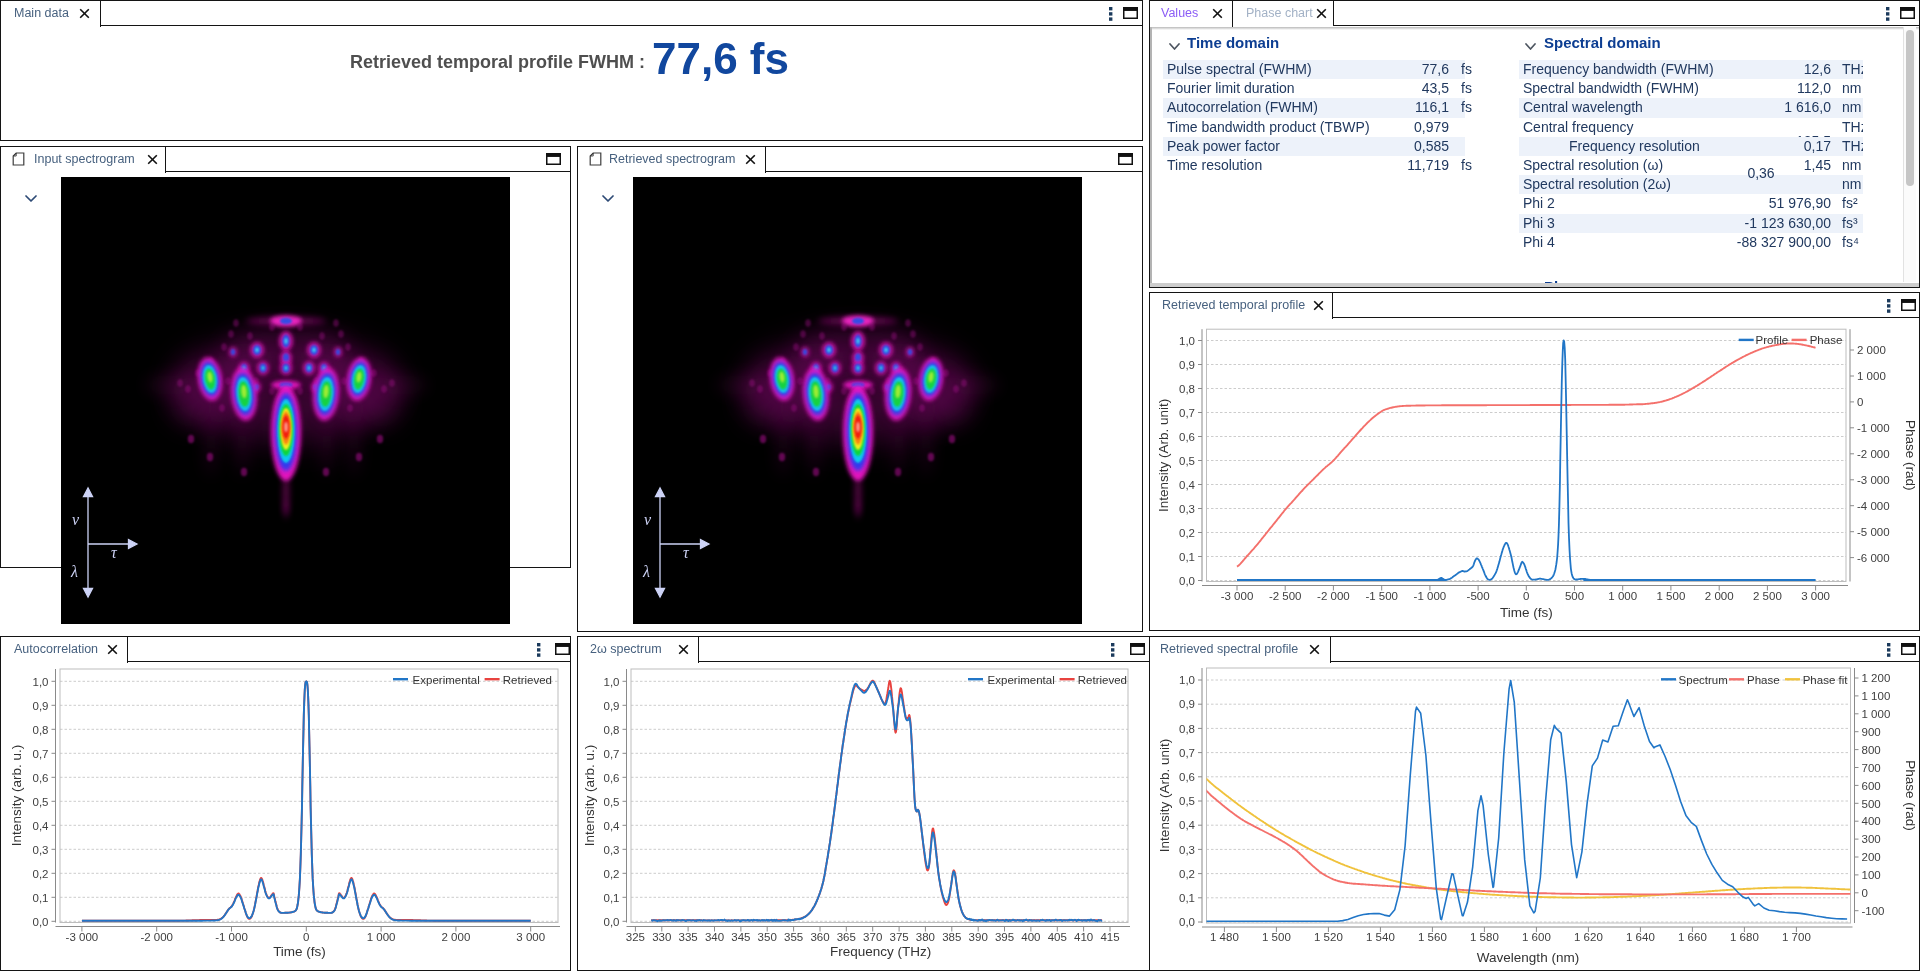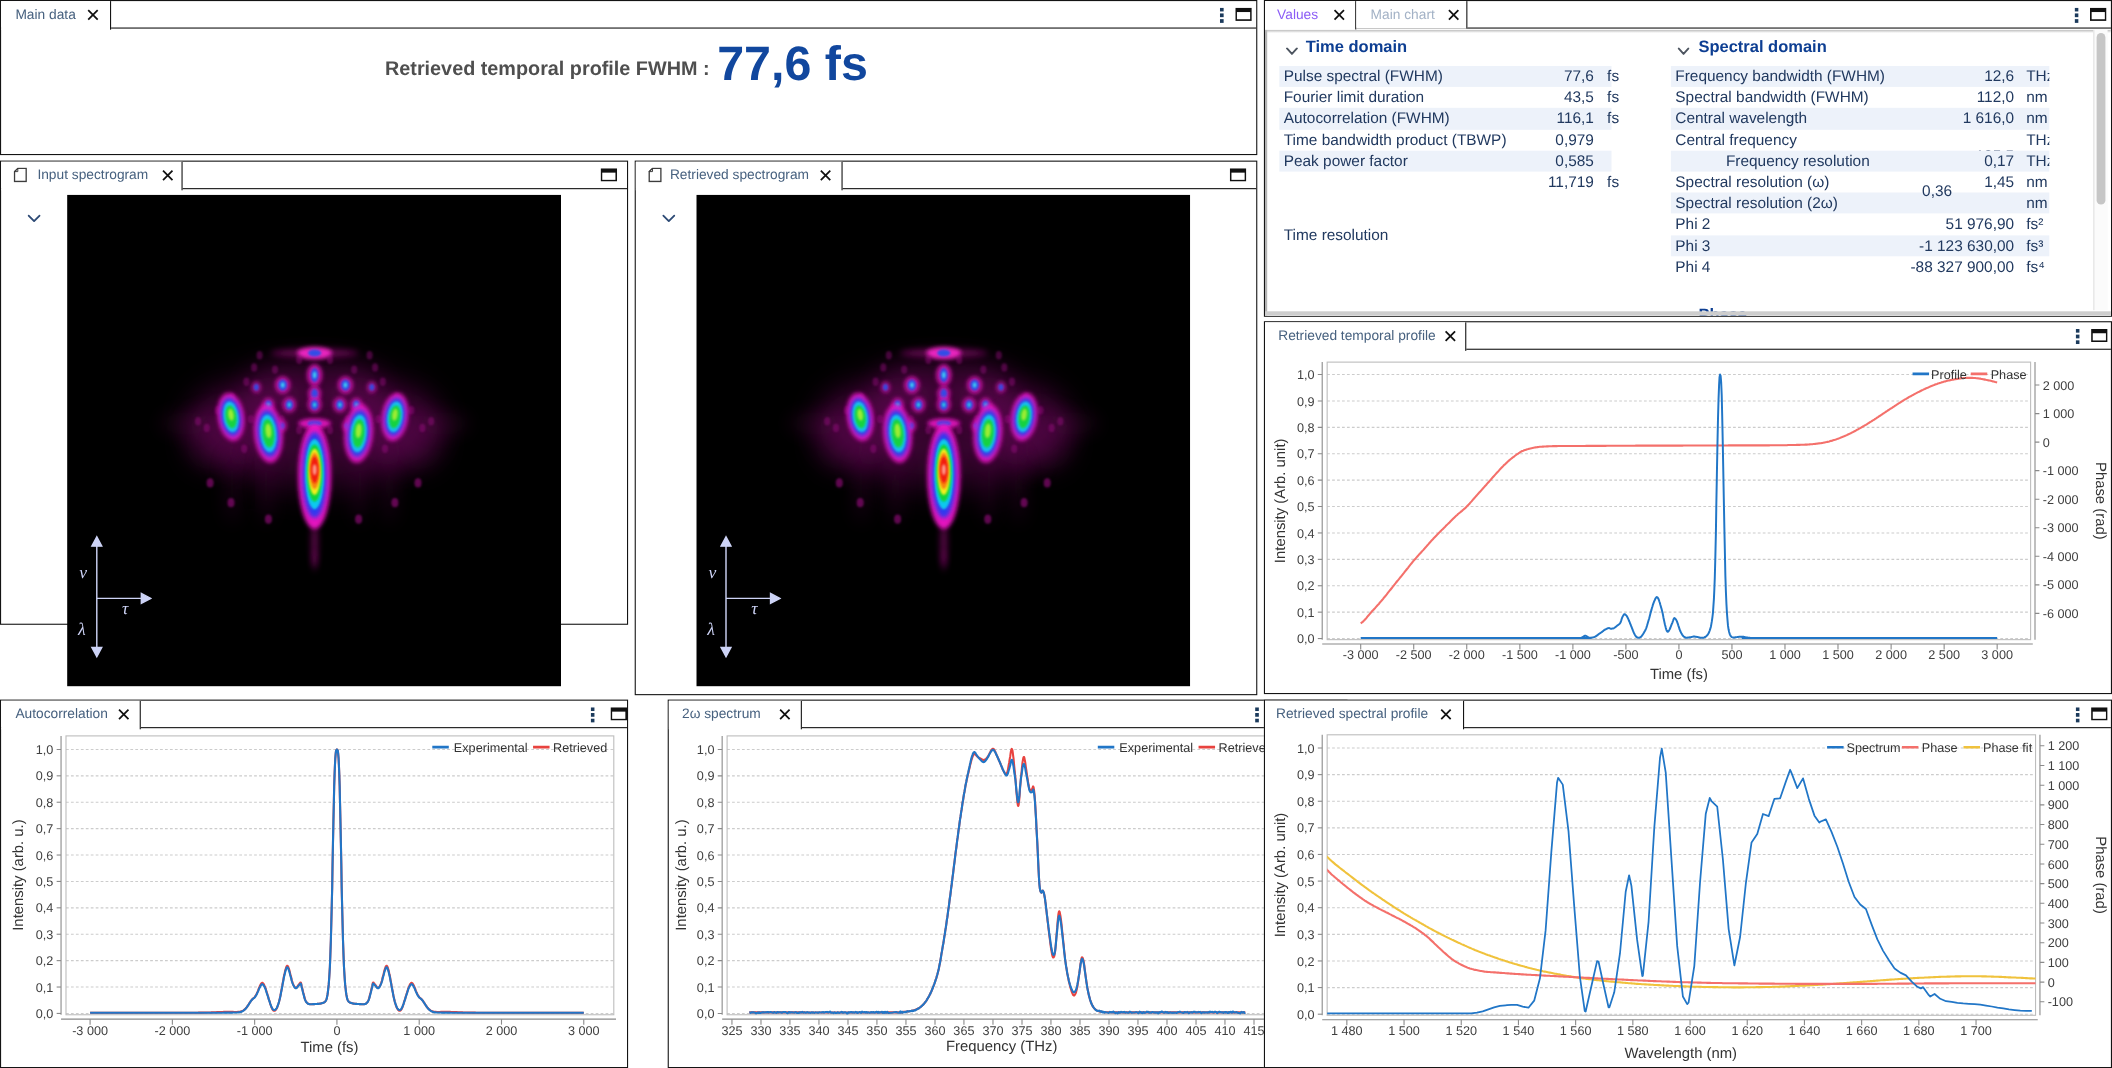--- a/index.html
+++ b/index.html
@@ -30,21 +30,21 @@
   </div>
 <div class="panel" style="left:1149px;top:0px;width:771px;height:288px">
     <div class="tabbar">
       <div class="tabact" style="width:83px"></div>
       <div class="tabinact" style="width:101px"></div>
     </div>
     <div style="position:absolute;left:11px;top:0;height:15px;line-height:25px;font-size:12.5px;color:#8b5cf6">Values</div>
     <svg width="11" height="11" style="position:absolute;left:62px;top:7px" viewBox="0 0 11 11">
       <path d="M1.2 1.2 L9.8 9.8 M9.8 1.2 L1.2 9.8" stroke="#111" stroke-width="1.6" fill="none"></path>
     </svg>
-    <div style="position:absolute;left:96px;top:0;height:25px;line-height:25px;font-size:12.5px;color:#a3b2c6">Main chart</div>
+    <div style="position:absolute;left:96px;top:0;height:25px;line-height:25px;font-size:12.5px;color:#a3b2c6">Phase chart</div>
     <svg width="11" height="11" style="position:absolute;left:166px;top:7px" viewBox="0 0 11 11">
       <path d="M1.2 1.2 L9.8 9.8 M9.8 1.2 L1.2 9.8" stroke="#111" stroke-width="1.6" fill="none"></path>
     </svg>
     <svg width="4" height="14" style="position:absolute;left:736px;top:6px" viewBox="0 0 4 14">
       <rect y="0" width="3.4" height="3.4" fill="#1b3a5c"></rect>
       <rect y="5.2" width="3.4" height="3.4" fill="#1b3a5c"></rect>
       <rect y="10.4" width="3.4" height="3.4" fill="#1b3a5c"></rect>
     </svg>
     <svg width="15" height="12" style="position:absolute;left:750px;top:6px" viewBox="0 0 15 12">
       <rect x="0.75" y="0.75" width="13.5" height="10.5" fill="none" stroke="#111" stroke-width="1.5"></rect>
@@ -77,21 +77,21 @@
       <div class="cell" style="left:311px;top:71.4px;">fs</div>
       <div style="position:absolute;left:13px;top:90.6px;width:302px;height:19.2px;"></div>
       <div class="cell" style="left:17px;top:90.6px;">Time bandwidth product (TBWP)</div>
       <div class="cell" style="left:199px;top:90.6px;width:100px;text-align:right">0,979</div>
       <div class="cell" style="left:311px;top:90.6px;"></div>
       <div style="position:absolute;left:13px;top:109.8px;width:302px;height:19.2px;background:#edf2fa;"></div>
       <div class="cell" style="left:17px;top:109.8px;">Peak power factor</div>
       <div class="cell" style="left:199px;top:109.8px;width:100px;text-align:right">0,585</div>
       <div class="cell" style="left:311px;top:109.8px;"></div>
       <div style="position:absolute;left:13px;top:129.0px;width:302px;height:19.2px;"></div>
-      <div class="cell" style="left:17px;top:129.0px;margin-top:48px;">Time resolution</div>
+      <div class="cell" style="left:17px;top:129.0px;">Time resolution</div>
       <div class="cell" style="left:199px;top:129.0px;width:100px;text-align:right">11,719</div>
       <div class="cell" style="left:311px;top:129.0px;">fs</div>
       <div style="position:absolute;left:369px;top:33.0px;width:344px;height:19.2px;background:#edf2fa;"></div>
       <div class="cell" style="left:373px;top:33.0px;">Frequency bandwidth (FWHM)</div>
       <div class="cell" style="left:541px;top:33.0px;width:140px;text-align:right">12,6</div>
       <div class="cell" style="left:692px;top:33.0px;width:21px;overflow:hidden">THz</div>
       <div style="position:absolute;left:369px;top:52.2px;width:344px;height:19.2px;"></div>
       <div class="cell" style="left:373px;top:52.2px;">Spectral bandwidth (FWHM)</div>
       <div class="cell" style="left:541px;top:52.2px;width:140px;text-align:right">112,0</div>
       <div class="cell" style="left:692px;top:52.2px;width:21px;overflow:hidden">nm</div>
@@ -670,21 +670,21 @@
       <g clip-path="url(#clip28358)">
         <path d="M81.9,284.7 L82.2,284.7 L82.5,284.7 L82.9,284.7 L83.2,284.7 L83.5,284.7 L83.8,284.7 L84.2,284.7 L84.5,284.7 L84.8,284.7 L85.1,284.7 L85.5,284.7 L85.8,284.7 L86.1,284.7 L86.5,284.7 L86.8,284.7 L87.1,284.7 L87.4,284.7 L87.8,284.7 L88.1,284.7 L88.4,284.7 L88.8,284.7 L89.1,284.7 L89.4,284.7 L89.8,284.7 L90.1,284.7 L90.5,284.7 L90.8,284.7 L91.1,284.7 L91.5,284.7 L91.8,284.7 L92.1,284.7 L92.5,284.7 L92.8,284.7 L93.2,284.7 L93.5,284.7 L93.8,284.7 L94.2,284.7 L94.5,284.7 L94.9,284.7 L95.2,284.7 L95.5,284.7 L95.9,284.7 L96.2,284.7 L96.6,284.7 L96.9,284.7 L97.3,284.7 L97.6,284.7 L97.9,284.7 L98.3,284.7 L98.6,284.7 L99.0,284.7 L99.3,284.7 L99.7,284.7 L100.0,284.7 L100.4,284.7 L100.7,284.7 L101.0,284.7 L101.4,284.7 L101.7,284.7 L102.1,284.7 L102.4,284.7 L102.8,284.7 L103.1,284.7 L103.5,284.7 L103.8,284.7 L104.2,284.7 L104.5,284.7 L104.9,284.7 L105.2,284.7 L105.6,284.7 L105.9,284.7 L106.2,284.7 L106.6,284.7 L106.9,284.7 L107.3,284.7 L107.6,284.7 L108.0,284.7 L108.3,284.7 L108.7,284.7 L109.0,284.7 L109.4,284.7 L109.7,284.7 L110.1,284.7 L110.4,284.7 L110.8,284.7 L111.1,284.7 L111.5,284.7 L111.8,284.7 L112.2,284.7 L112.5,284.7 L112.9,284.7 L113.2,284.7 L113.5,284.7 L113.9,284.7 L114.2,284.7 L114.6,284.7 L114.9,284.7 L115.3,284.7 L115.6,284.7 L116.0,284.7 L116.3,284.7 L116.7,284.7 L117.0,284.7 L117.3,284.7 L117.7,284.7 L118.0,284.7 L118.4,284.7 L118.7,284.7 L119.1,284.7 L119.4,284.7 L119.8,284.7 L120.1,284.7 L120.4,284.7 L120.8,284.7 L121.1,284.7 L121.5,284.7 L121.8,284.7 L122.1,284.7 L122.5,284.7 L122.8,284.7 L123.2,284.7 L123.5,284.7 L123.8,284.7 L124.2,284.7 L124.5,284.7 L124.9,284.7 L125.2,284.7 L125.5,284.7 L125.9,284.7 L126.2,284.7 L126.5,284.7 L126.9,284.7 L127.2,284.7 L127.5,284.7 L127.9,284.7 L128.2,284.7 L128.5,284.7 L128.9,284.7 L129.2,284.7 L129.5,284.7 L129.9,284.7 L130.2,284.7 L130.5,284.7 L130.9,284.7 L131.2,284.7 L131.5,284.7 L131.8,284.7 L132.2,284.7 L132.5,284.7 L132.8,284.7 L133.1,284.7 L133.5,284.7 L133.8,284.7 L134.1,284.7 L134.4,284.7 L134.8,284.7 L135.1,284.7 L135.4,284.7 L135.7,284.7 L136.0,284.7 L136.3,284.7 L136.7,284.7 L137.0,284.7 L137.3,284.7 L137.6,284.7 L137.9,284.7 L138.2,284.7 L138.5,284.7 L138.9,284.7 L139.2,284.7 L139.5,284.7 L139.8,284.7 L140.1,284.7 L140.4,284.7 L140.7,284.7 L141.0,284.7 L141.3,284.7 L141.6,284.7 L141.9,284.7 L142.2,284.7 L142.5,284.7 L142.8,284.7 L143.1,284.7 L143.4,284.7 L143.7,284.7 L144.0,284.7 L144.3,284.7 L144.6,284.7 L144.9,284.7 L145.2,284.7 L145.5,284.7 L145.8,284.7 L146.1,284.7 L146.3,284.7 L146.6,284.7 L146.9,284.7 L147.2,284.7 L147.5,284.7 L147.8,284.7 L148.1,284.7 L148.3,284.7 L148.6,284.7 L148.9,284.7 L149.2,284.7 L149.5,284.7 L149.7,284.7 L150.0,284.7 L150.3,284.7 L150.5,284.7 L150.8,284.7 L151.1,284.7 L151.4,284.7 L151.6,284.7 L151.9,284.7 L152.2,284.7 L152.4,284.7 L152.7,284.7 L152.9,284.7 L153.2,284.7 L153.5,284.7 L153.7,284.7 L154.0,284.7 L154.2,284.7 L154.5,284.7 L154.7,284.7 L155.0,284.7 L155.2,284.7 L155.5,284.7 L155.7,284.7 L156.0,284.7 L156.2,284.7 L156.5,284.7 L156.7,284.7 L157.2,284.7 L157.7,284.7 L158.1,284.7 L158.6,284.7 L159.1,284.7 L159.5,284.7 L160.0,284.7 L160.4,284.7 L160.9,284.7 L161.3,284.7 L161.8,284.7 L162.2,284.7 L162.7,284.7 L163.1,284.7 L163.5,284.7 L164.0,284.7 L164.4,284.7 L164.8,284.7 L165.2,284.7 L165.6,284.7 L166.0,284.7 L166.4,284.7 L166.9,284.7 L167.3,284.7 L167.6,284.7 L168.0,284.7 L168.4,284.7 L168.8,284.7 L169.2,284.7 L169.6,284.7 L170.0,284.7 L170.3,284.7 L170.7,284.7 L171.1,284.7 L171.4,284.7 L171.8,284.7 L172.2,284.7 L172.5,284.7 L172.9,284.7 L173.2,284.7 L173.6,284.7 L173.9,284.7 L174.3,284.7 L174.6,284.7 L175.0,284.7 L175.3,284.7 L175.6,284.7 L176.0,284.7 L176.3,284.7 L176.6,284.7 L176.9,284.7 L177.3,284.7 L177.6,284.7 L177.9,284.7 L178.2,284.7 L178.5,284.7 L178.8,284.7 L179.1,284.7 L179.4,284.7 L179.7,284.7 L180.0,284.7 L180.3,284.6 L180.6,284.6 L180.9,284.6 L181.2,284.6 L181.5,284.6 L181.8,284.6 L182.1,284.6 L182.4,284.6 L182.7,284.6 L182.9,284.6 L183.2,284.6 L183.5,284.6 L183.8,284.6 L184.0,284.6 L184.3,284.6 L184.6,284.6 L184.9,284.6 L185.1,284.6 L185.4,284.6 L185.7,284.6 L185.9,284.5 L186.2,284.5 L186.4,284.5 L186.7,284.5 L186.9,284.5 L187.2,284.5 L187.5,284.5 L187.7,284.5 L188.0,284.5 L188.2,284.5 L188.5,284.5 L188.7,284.5 L188.9,284.5 L189.2,284.5 L189.4,284.4 L189.7,284.4 L189.9,284.4 L190.2,284.4 L190.4,284.4 L190.6,284.4 L190.9,284.4 L191.1,284.4 L191.3,284.4 L191.6,284.4 L191.8,284.4 L192.0,284.3 L192.3,284.3 L192.5,284.3 L192.7,284.3 L193.0,284.3 L193.2,284.3 L193.4,284.3 L193.6,284.3 L193.9,284.3 L194.1,284.3 L194.7,284.2 L195.2,284.2 L195.7,284.2 L196.2,284.2 L196.7,284.2 L197.2,284.1 L197.7,284.1 L198.1,284.1 L198.6,284.1 L199.0,284.1 L199.4,284.1 L199.8,284.0 L200.2,284.0 L200.6,284.0 L201.0,284.0 L201.3,284.0 L201.7,284.0 L202.0,284.0 L202.3,284.0 L202.6,284.0 L203.0,283.9 L203.3,283.9 L203.5,283.9 L203.8,283.9 L204.1,283.9 L204.4,283.9 L204.6,283.9 L204.9,283.9 L205.2,283.9 L205.4,283.9 L205.7,283.9 L205.9,283.9 L206.1,283.9 L206.4,283.9 L206.6,283.9 L206.8,283.9 L207.0,283.9 L207.3,283.9 L207.5,283.9 L207.7,283.9 L207.9,283.9 L208.2,283.9 L208.4,283.9 L208.6,283.9 L208.8,283.9 L209.1,283.9 L209.6,283.9 L210.1,283.9 L210.6,283.9 L211.1,283.9 L211.5,283.9 L211.8,283.9 L212.2,283.9 L212.5,284.0 L212.8,284.0 L213.1,284.0 L213.3,284.0 L213.6,284.0 L213.8,284.0 L214.1,284.0 L214.3,284.0 L214.6,284.0 L214.8,284.0 L215.0,284.0 L215.5,284.0 L215.9,283.9 L216.3,283.9 L216.6,283.9 L216.9,283.9 L217.2,283.8 L217.5,283.8 L217.8,283.8 L218.0,283.7 L218.4,283.7 L218.7,283.6 L219.1,283.5 L219.4,283.4 L219.7,283.3 L220.0,283.2 L220.3,283.1 L220.6,282.9 L220.9,282.7 L221.3,282.5 L221.6,282.3 L221.9,282.1 L222.2,281.9 L222.5,281.6 L222.9,281.2 L223.3,280.8 L223.7,280.4 L224.0,280.0 L224.4,279.5 L224.8,279.0 L225.1,278.5 L225.5,277.9 L225.9,277.3 L226.3,276.8 L226.6,276.2 L227.0,275.6 L227.4,275.0 L227.8,274.4 L228.1,273.9 L228.5,273.4 L228.9,273.0 L229.3,272.5 L229.6,272.2 L229.9,271.8 L230.4,271.5 L230.7,271.3 L231.1,270.9 L231.5,270.5 L231.9,270.0 L232.2,269.4 L232.6,268.8 L233.0,268.1 L233.4,267.4 L233.7,266.5 L234.1,265.7 L234.5,264.8 L234.9,263.7 L235.2,262.7 L235.6,261.8 L236.0,260.9 L236.4,260.1 L236.8,259.3 L237.1,258.7 L237.5,258.1 L238.0,257.6 L238.4,257.5 L238.7,257.5 L239.0,257.8 L239.4,258.2 L239.7,258.7 L240.1,259.3 L240.4,260.0 L240.8,260.8 L241.2,261.8 L241.6,262.9 L241.9,264.1 L242.3,265.4 L242.7,266.7 L243.1,268.0 L243.5,269.2 L243.9,270.5 L244.2,271.8 L244.6,273.0 L245.0,274.1 L245.4,275.4 L245.7,276.6 L246.1,277.8 L246.5,278.8 L246.8,279.8 L247.2,280.7 L247.6,281.4 L248.0,282.0 L248.4,282.5 L248.8,282.8 L249.2,282.9 L249.6,282.9 L249.9,282.7 L250.2,282.5 L250.6,282.2 L250.9,281.7 L251.3,281.2 L251.7,280.5 L252.1,279.6 L252.4,278.6 L252.8,277.5 L253.2,276.3 L253.6,275.0 L253.9,273.7 L254.3,272.0 L254.7,270.3 L255.1,268.4 L255.4,266.5 L255.8,264.5 L256.2,262.5 L256.6,260.3 L256.9,258.3 L257.3,256.2 L257.7,254.1 L258.0,252.1 L258.4,250.2 L258.8,248.7 L259.1,247.2 L259.4,245.8 L259.8,244.6 L260.1,243.6 L260.5,242.5 L260.9,242.0 L261.3,241.9 L261.7,242.3 L262.1,243.1 L262.5,244.4 L262.9,245.5 L263.3,246.9 L263.6,248.4 L264.0,250.0 L264.4,251.3 L264.8,252.9 L265.1,254.4 L265.5,255.9 L265.9,257.1 L266.3,258.2 L266.7,259.2 L267.1,260.0 L267.4,260.7 L267.8,261.2 L268.2,261.7 L268.5,262.0 L268.9,262.1 L269.3,262.0 L269.6,261.8 L270.0,261.3 L270.4,260.8 L270.8,260.2 L271.1,259.7 L271.6,259.1 L272.0,258.6 L272.3,258.1 L272.6,257.8 L273.1,257.2 L273.5,257.2 L273.8,258.0 L274.1,259.6 L274.4,261.0 L274.8,262.6 L275.2,264.4 L275.6,266.1 L276.0,267.5 L276.4,269.0 L276.7,270.5 L277.1,271.9 L277.5,273.0 L277.9,273.9 L278.2,274.5 L278.6,275.0 L279.0,275.5 L279.4,275.9 L279.7,276.1 L279.9,276.3 L280.2,276.5 L280.5,276.6 L280.9,276.7 L281.2,276.8 L281.6,276.9 L281.9,276.9 L282.2,276.9 L282.5,276.9 L282.8,276.9 L283.2,276.9 L283.5,276.9 L283.9,276.9 L284.2,276.9 L284.6,276.8 L285.0,276.8 L285.4,276.8 L285.7,276.8 L286.0,276.8 L286.3,276.7 L286.6,276.7 L287.0,276.7 L287.3,276.7 L287.6,276.7 L288.0,276.7 L288.3,276.7 L288.6,276.6 L289.0,276.6 L289.3,276.6 L289.6,276.6 L289.8,276.5 L290.2,276.5 L290.6,276.4 L291.0,276.4 L291.3,276.3 L291.7,276.2 L292.0,276.2 L292.3,276.1 L292.6,276.0 L292.8,275.9 L293.3,275.8 L293.7,275.7 L294.0,275.6 L294.4,275.4 L294.7,275.2 L295.1,275.0 L295.5,274.7 L295.9,274.3 L296.2,273.8 L296.6,273.0 L297.0,271.9 L297.3,270.4 L297.7,268.3 L298.1,265.8 L298.4,262.7 L298.8,259.4 L299.1,255.5 L299.4,251.0 L299.9,242.9 L300.3,232.5 L300.8,218.4 L301.2,202.5 L301.6,186.9 L302.0,170.1 L302.3,150.6 L302.7,130.5 L303.1,111.1 L303.5,93.3 L303.8,78.9 L304.2,66.9 L304.5,59.7 L304.8,53.5 L305.2,48.9 L305.5,46.5 L305.9,45.7 L306.3,45.3 L306.7,45.7 L307.1,46.5 L307.4,48.9 L307.8,53.5 L308.1,59.7 L308.4,66.9 L308.8,78.9 L309.1,93.3 L309.5,111.1 L309.9,130.5 L310.3,150.6 L310.6,170.1 L311.0,186.9 L311.4,202.5 L311.8,218.4 L312.3,232.5 L312.7,242.9 L313.2,251.0 L313.5,255.5 L313.8,259.4 L314.2,262.7 L314.5,265.8 L314.9,268.3 L315.3,270.4 L315.6,271.9 L316.0,273.0 L316.4,273.8 L316.7,274.3 L317.1,274.7 L317.5,275.0 L317.9,275.2 L318.2,275.4 L318.6,275.6 L318.9,275.7 L319.3,275.8 L319.8,275.9 L320.0,276.0 L320.3,276.1 L320.6,276.2 L320.9,276.2 L321.3,276.3 L321.6,276.4 L322.0,276.4 L322.4,276.5 L322.8,276.5 L323.0,276.6 L323.3,276.6 L323.6,276.6 L324.0,276.6 L324.3,276.7 L324.6,276.7 L325.0,276.7 L325.3,276.7 L325.6,276.7 L326.0,276.7 L326.3,276.7 L326.6,276.8 L326.9,276.8 L327.2,276.8 L327.6,276.8 L328.0,276.8 L328.4,276.9 L328.7,276.9 L329.1,276.9 L329.4,276.9 L329.8,276.9 L330.1,276.9 L330.4,276.9 L330.7,276.9 L331.0,276.9 L331.4,276.8 L331.7,276.7 L332.1,276.6 L332.4,276.5 L332.7,276.3 L332.9,276.1 L333.2,275.9 L333.6,275.5 L334.0,275.0 L334.4,274.5 L334.7,273.9 L335.1,273.0 L335.5,271.9 L335.9,270.5 L336.2,269.0 L336.6,267.5 L337.0,266.1 L337.4,264.4 L337.8,262.6 L338.2,261.0 L338.5,259.6 L338.8,258.0 L339.1,257.2 L339.5,257.2 L340.0,257.8 L340.3,258.1 L340.6,258.6 L341.0,259.1 L341.5,259.7 L341.8,260.2 L342.2,260.8 L342.6,261.3 L343.0,261.8 L343.3,262.0 L343.7,262.1 L344.1,262.0 L344.4,261.7 L344.8,261.2 L345.2,260.7 L345.5,260.0 L345.9,259.2 L346.3,258.2 L346.7,257.1 L347.1,255.9 L347.5,254.4 L347.8,252.9 L348.2,251.3 L348.6,250.0 L349.0,248.4 L349.3,246.9 L349.7,245.5 L350.1,244.4 L350.5,243.1 L350.9,242.3 L351.3,241.9 L351.7,242.0 L352.1,242.5 L352.5,243.6 L352.8,244.6 L353.2,245.8 L353.5,247.2 L353.8,248.7 L354.2,250.2 L354.6,252.1 L354.9,254.1 L355.3,256.2 L355.7,258.3 L356.0,260.3 L356.4,262.5 L356.8,264.5 L357.2,266.5 L357.5,268.4 L357.9,270.3 L358.3,272.0 L358.7,273.7 L359.0,275.0 L359.4,276.3 L359.8,277.5 L360.2,278.6 L360.5,279.6 L360.9,280.5 L361.3,281.2 L361.7,281.7 L362.0,282.2 L362.4,282.5 L362.7,282.7 L363.0,282.9 L363.4,282.9 L363.8,282.8 L364.2,282.5 L364.6,282.0 L365.0,281.4 L365.4,280.7 L365.8,279.8 L366.1,278.8 L366.5,277.8 L366.9,276.6 L367.2,275.4 L367.6,274.1 L368.0,273.0 L368.4,271.8 L368.7,270.5 L369.1,269.2 L369.5,268.0 L369.9,266.7 L370.3,265.4 L370.7,264.1 L371.0,262.9 L371.4,261.8 L371.8,260.8 L372.2,260.0 L372.5,259.3 L372.9,258.7 L373.2,258.2 L373.6,257.8 L373.9,257.5 L374.2,257.5 L374.6,257.6 L375.1,258.1 L375.5,258.7 L375.8,259.3 L376.2,260.1 L376.6,260.9 L377.0,261.8 L377.4,262.7 L377.7,263.7 L378.1,264.8 L378.5,265.7 L378.9,266.5 L379.2,267.4 L379.6,268.1 L380.0,268.8 L380.4,269.4 L380.7,270.0 L381.1,270.5 L381.5,270.9 L381.9,271.3 L382.2,271.5 L382.7,271.8 L383.0,272.2 L383.3,272.5 L383.7,273.0 L384.1,273.4 L384.5,273.9 L384.8,274.4 L385.2,275.0 L385.6,275.6 L386.0,276.2 L386.3,276.8 L386.7,277.3 L387.1,277.9 L387.5,278.5 L387.8,279.0 L388.2,279.5 L388.6,280.0 L388.9,280.4 L389.3,280.8 L389.7,281.2 L390.1,281.6 L390.4,281.9 L390.7,282.1 L391.0,282.3 L391.3,282.5 L391.7,282.7 L392.0,282.9 L392.3,283.1 L392.6,283.2 L392.9,283.3 L393.2,283.4 L393.5,283.5 L393.9,283.6 L394.2,283.7 L394.6,283.7 L394.8,283.8 L395.1,283.8 L395.4,283.8 L395.7,283.9 L396.0,283.9 L396.3,283.9 L396.7,283.9 L397.1,284.0 L397.6,284.0 L397.8,284.0 L398.0,284.0 L398.3,284.0 L398.5,284.0 L398.8,284.0 L399.0,284.0 L399.3,284.0 L399.5,284.0 L399.8,284.0 L400.1,284.0 L400.4,283.9 L400.8,283.9 L401.1,283.9 L401.5,283.9 L402.0,283.9 L402.5,283.9 L403.0,283.9 L403.5,283.9 L403.8,283.9 L404.0,283.9 L404.2,283.9 L404.4,283.9 L404.7,283.9 L404.9,283.9 L405.1,283.9 L405.3,283.9 L405.6,283.9 L405.8,283.9 L406.0,283.9 L406.2,283.9 L406.5,283.9 L406.7,283.9 L406.9,283.9 L407.2,283.9 L407.4,283.9 L407.7,283.9 L408.0,283.9 L408.2,283.9 L408.5,283.9 L408.8,283.9 L409.1,283.9 L409.3,283.9 L409.6,283.9 L410.0,284.0 L410.3,284.0 L410.6,284.0 L410.9,284.0 L411.3,284.0 L411.6,284.0 L412.0,284.0 L412.4,284.0 L412.8,284.0 L413.2,284.1 L413.6,284.1 L414.0,284.1 L414.5,284.1 L414.9,284.1 L415.4,284.1 L415.9,284.2 L416.4,284.2 L416.9,284.2 L417.4,284.2 L417.9,284.2 L418.5,284.3 L418.7,284.3 L419.0,284.3 L419.2,284.3 L419.4,284.3 L419.6,284.3 L419.9,284.3 L420.1,284.3 L420.3,284.3 L420.6,284.3 L420.8,284.4 L421.0,284.4 L421.3,284.4 L421.5,284.4 L421.7,284.4 L422.0,284.4 L422.2,284.4 L422.4,284.4 L422.7,284.4 L422.9,284.4 L423.2,284.4 L423.4,284.5 L423.7,284.5 L423.9,284.5 L424.1,284.5 L424.4,284.5 L424.6,284.5 L424.9,284.5 L425.1,284.5 L425.4,284.5 L425.7,284.5 L425.9,284.5 L426.2,284.5 L426.4,284.5 L426.7,284.5 L426.9,284.6 L427.2,284.6 L427.5,284.6 L427.7,284.6 L428.0,284.6 L428.3,284.6 L428.6,284.6 L428.8,284.6 L429.1,284.6 L429.4,284.6 L429.7,284.6 L429.9,284.6 L430.2,284.6 L430.5,284.6 L430.8,284.6 L431.1,284.6 L431.4,284.6 L431.7,284.6 L432.0,284.6 L432.3,284.6 L432.6,284.7 L432.9,284.7 L433.2,284.7 L433.5,284.7 L433.8,284.7 L434.1,284.7 L434.4,284.7 L434.7,284.7 L435.0,284.7 L435.3,284.7 L435.7,284.7 L436.0,284.7 L436.3,284.7 L436.6,284.7 L437.0,284.7 L437.3,284.7 L437.6,284.7 L438.0,284.7 L438.3,284.7 L438.7,284.7 L439.0,284.7 L439.4,284.7 L439.7,284.7 L440.1,284.7 L440.4,284.7 L440.8,284.7 L441.2,284.7 L441.5,284.7 L441.9,284.7 L442.3,284.7 L442.6,284.7 L443.0,284.7 L443.4,284.7 L443.8,284.7 L444.2,284.7 L444.6,284.7 L445.0,284.7 L445.3,284.7 L445.7,284.7 L446.2,284.7 L446.6,284.7 L447.0,284.7 L447.4,284.7 L447.8,284.7 L448.2,284.7 L448.6,284.7 L449.1,284.7 L449.5,284.7 L449.9,284.7 L450.4,284.7 L450.8,284.7 L451.3,284.7 L451.7,284.7 L452.2,284.7 L452.6,284.7 L453.1,284.7 L453.5,284.7 L454.0,284.7 L454.5,284.7 L454.9,284.7 L455.4,284.7 L455.9,284.7 L456.1,284.7 L456.4,284.7 L456.6,284.7 L456.9,284.7 L457.1,284.7 L457.4,284.7 L457.6,284.7 L457.9,284.7 L458.1,284.7 L458.4,284.7 L458.6,284.7 L458.9,284.7 L459.1,284.7 L459.4,284.7 L459.7,284.7 L459.9,284.7 L460.2,284.7 L460.4,284.7 L460.7,284.7 L461.0,284.7 L461.2,284.7 L461.5,284.7 L461.8,284.7 L462.1,284.7 L462.3,284.7 L462.6,284.7 L462.9,284.7 L463.1,284.7 L463.4,284.7 L463.7,284.7 L464.0,284.7 L464.3,284.7 L464.5,284.7 L464.8,284.7 L465.1,284.7 L465.4,284.7 L465.7,284.7 L466.0,284.7 L466.3,284.7 L466.5,284.7 L466.8,284.7 L467.1,284.7 L467.4,284.7 L467.7,284.7 L468.0,284.7 L468.3,284.7 L468.6,284.7 L468.9,284.7 L469.2,284.7 L469.5,284.7 L469.8,284.7 L470.1,284.7 L470.4,284.7 L470.7,284.7 L471.0,284.7 L471.3,284.7 L471.6,284.7 L471.9,284.7 L472.2,284.7 L472.5,284.7 L472.8,284.7 L473.1,284.7 L473.4,284.7 L473.7,284.7 L474.1,284.7 L474.4,284.7 L474.7,284.7 L475.0,284.7 L475.3,284.7 L475.6,284.7 L475.9,284.7 L476.3,284.7 L476.6,284.7 L476.9,284.7 L477.2,284.7 L477.5,284.7 L477.8,284.7 L478.2,284.7 L478.5,284.7 L478.8,284.7 L479.1,284.7 L479.5,284.7 L479.8,284.7 L480.1,284.7 L480.4,284.7 L480.8,284.7 L481.1,284.7 L481.4,284.7 L481.7,284.7 L482.1,284.7 L482.4,284.7 L482.7,284.7 L483.1,284.7 L483.4,284.7 L483.7,284.7 L484.1,284.7 L484.4,284.7 L484.7,284.7 L485.1,284.7 L485.4,284.7 L485.7,284.7 L486.1,284.7 L486.4,284.7 L486.7,284.7 L487.1,284.7 L487.4,284.7 L487.7,284.7 L488.1,284.7 L488.4,284.7 L488.8,284.7 L489.1,284.7 L489.4,284.7 L489.8,284.7 L490.1,284.7 L490.5,284.7 L490.8,284.7 L491.1,284.7 L491.5,284.7 L491.8,284.7 L492.2,284.7 L492.5,284.7 L492.8,284.7 L493.2,284.7 L493.5,284.7 L493.9,284.7 L494.2,284.7 L494.6,284.7 L494.9,284.7 L495.3,284.7 L495.6,284.7 L495.9,284.7 L496.3,284.7 L496.6,284.7 L497.0,284.7 L497.3,284.7 L497.7,284.7 L498.0,284.7 L498.4,284.7 L498.7,284.7 L499.1,284.7 L499.4,284.7 L499.7,284.7 L500.1,284.7 L500.4,284.7 L500.8,284.7 L501.1,284.7 L501.5,284.7 L501.8,284.7 L502.2,284.7 L502.5,284.7 L502.9,284.7 L503.2,284.7 L503.6,284.7 L503.9,284.7 L504.3,284.7 L504.6,284.7 L505.0,284.7 L505.3,284.7 L505.7,284.7 L506.0,284.7 L506.4,284.7 L506.7,284.7 L507.0,284.7 L507.4,284.7 L507.7,284.7 L508.1,284.7 L508.4,284.7 L508.8,284.7 L509.1,284.7 L509.5,284.7 L509.8,284.7 L510.2,284.7 L510.5,284.7 L510.9,284.7 L511.2,284.7 L511.6,284.7 L511.9,284.7 L512.2,284.7 L512.6,284.7 L512.9,284.7 L513.3,284.7 L513.6,284.7 L514.0,284.7 L514.3,284.7 L514.7,284.7 L515.0,284.7 L515.3,284.7 L515.7,284.7 L516.0,284.7 L516.4,284.7 L516.7,284.7 L517.1,284.7 L517.4,284.7 L517.7,284.7 L518.1,284.7 L518.4,284.7 L518.8,284.7 L519.1,284.7 L519.4,284.7 L519.8,284.7 L520.1,284.7 L520.5,284.7 L520.8,284.7 L521.1,284.7 L521.5,284.7 L521.8,284.7 L522.1,284.7 L522.5,284.7 L522.8,284.7 L523.2,284.7 L523.5,284.7 L523.8,284.7 L524.2,284.7 L524.5,284.7 L524.8,284.7 L525.2,284.7 L525.5,284.7 L525.8,284.7 L526.1,284.7 L526.5,284.7 L526.8,284.7 L527.1,284.7 L527.5,284.7 L527.8,284.7 L528.1,284.7 L528.4,284.7 L528.8,284.7 L529.1,284.7 L529.4,284.7 L529.7,284.7 L530.1,284.7 L530.4,284.7 L530.7,284.7" fill="none" stroke="#e8433f" stroke-width="1.9" stroke-linejoin="round"></path>
         <path d="M81.9,284.7 L82.2,284.7 L82.5,284.7 L82.9,284.7 L83.2,284.7 L83.5,284.7 L83.8,284.7 L84.2,284.7 L84.5,284.7 L84.8,284.7 L85.1,284.7 L85.5,284.7 L85.8,284.7 L86.1,284.7 L86.5,284.7 L86.8,284.7 L87.1,284.7 L87.4,284.7 L87.8,284.7 L88.1,284.7 L88.4,284.7 L88.8,284.7 L89.1,284.7 L89.4,284.7 L89.8,284.7 L90.1,284.7 L90.5,284.7 L90.8,284.7 L91.1,284.7 L91.5,284.7 L91.8,284.7 L92.1,284.7 L92.5,284.7 L92.8,284.7 L93.2,284.7 L93.5,284.7 L93.8,284.7 L94.2,284.7 L94.5,284.7 L94.9,284.7 L95.2,284.7 L95.5,284.7 L95.9,284.7 L96.2,284.7 L96.6,284.7 L96.9,284.7 L97.3,284.7 L97.6,284.7 L97.9,284.7 L98.3,284.7 L98.6,284.7 L99.0,284.7 L99.3,284.7 L99.7,284.7 L100.0,284.7 L100.4,284.7 L100.7,284.7 L101.0,284.7 L101.4,284.7 L101.7,284.7 L102.1,284.7 L102.4,284.7 L102.8,284.7 L103.1,284.7 L103.5,284.7 L103.8,284.7 L104.2,284.7 L104.5,284.7 L104.9,284.7 L105.2,284.7 L105.6,284.7 L105.9,284.7 L106.2,284.7 L106.6,284.7 L106.9,284.7 L107.3,284.7 L107.6,284.7 L108.0,284.7 L108.3,284.7 L108.7,284.7 L109.0,284.7 L109.4,284.7 L109.7,284.7 L110.1,284.7 L110.4,284.7 L110.8,284.7 L111.1,284.7 L111.5,284.7 L111.8,284.7 L112.2,284.7 L112.5,284.7 L112.9,284.7 L113.2,284.7 L113.5,284.7 L113.9,284.7 L114.2,284.7 L114.6,284.7 L114.9,284.7 L115.3,284.7 L115.6,284.7 L116.0,284.7 L116.3,284.7 L116.7,284.7 L117.0,284.7 L117.3,284.7 L117.7,284.7 L118.0,284.7 L118.4,284.7 L118.7,284.7 L119.1,284.7 L119.4,284.7 L119.8,284.7 L120.1,284.7 L120.4,284.7 L120.8,284.7 L121.1,284.7 L121.5,284.7 L121.8,284.7 L122.1,284.7 L122.5,284.7 L122.8,284.7 L123.2,284.7 L123.5,284.7 L123.8,284.7 L124.2,284.7 L124.5,284.7 L124.9,284.7 L125.2,284.7 L125.5,284.7 L125.9,284.7 L126.2,284.7 L126.5,284.7 L126.9,284.7 L127.2,284.7 L127.5,284.7 L127.9,284.7 L128.2,284.7 L128.5,284.7 L128.9,284.7 L129.2,284.7 L129.5,284.7 L129.9,284.7 L130.2,284.7 L130.5,284.7 L130.9,284.7 L131.2,284.7 L131.5,284.7 L131.8,284.7 L132.2,284.7 L132.5,284.7 L132.8,284.7 L133.1,284.7 L133.5,284.7 L133.8,284.7 L134.1,284.7 L134.4,284.7 L134.8,284.7 L135.1,284.7 L135.4,284.7 L135.7,284.7 L136.0,284.7 L136.3,284.7 L136.7,284.7 L137.0,284.7 L137.3,284.7 L137.6,284.7 L137.9,284.7 L138.2,284.7 L138.5,284.7 L138.9,284.7 L139.2,284.7 L139.5,284.7 L139.8,284.7 L140.1,284.7 L140.4,284.7 L140.7,284.7 L141.0,284.7 L141.3,284.7 L141.6,284.7 L141.9,284.7 L142.2,284.7 L142.5,284.7 L142.8,284.7 L143.1,284.7 L143.4,284.7 L143.7,284.7 L144.0,284.7 L144.3,284.7 L144.6,284.7 L144.9,284.7 L145.2,284.7 L145.5,284.7 L145.8,284.7 L146.1,284.7 L146.3,284.7 L146.6,284.7 L146.9,284.7 L147.2,284.7 L147.5,284.7 L147.8,284.7 L148.1,284.7 L148.3,284.7 L148.6,284.7 L148.9,284.7 L149.2,284.7 L149.5,284.7 L149.7,284.7 L150.0,284.7 L150.3,284.7 L150.5,284.7 L150.8,284.7 L151.1,284.7 L151.4,284.7 L151.6,284.7 L151.9,284.7 L152.2,284.7 L152.4,284.7 L152.7,284.7 L152.9,284.7 L153.2,284.7 L153.5,284.7 L153.7,284.7 L154.0,284.7 L154.2,284.7 L154.5,284.7 L154.7,284.7 L155.0,284.7 L155.2,284.7 L155.5,284.7 L155.7,284.7 L156.0,284.7 L156.2,284.7 L156.5,284.7 L156.7,284.7 L157.2,284.7 L157.7,284.7 L158.1,284.7 L158.6,284.7 L159.1,284.7 L159.5,284.7 L160.0,284.7 L160.4,284.7 L160.9,284.7 L161.3,284.7 L161.8,284.7 L162.2,284.7 L162.7,284.7 L163.1,284.7 L163.5,284.7 L164.0,284.7 L164.4,284.7 L164.8,284.7 L165.2,284.7 L165.6,284.7 L166.0,284.7 L166.4,284.7 L166.9,284.7 L167.3,284.7 L167.6,284.7 L168.0,284.7 L168.4,284.7 L168.8,284.7 L169.2,284.7 L169.6,284.7 L170.0,284.7 L170.3,284.7 L170.7,284.7 L171.1,284.7 L171.4,284.7 L171.8,284.7 L172.2,284.7 L172.5,284.7 L172.9,284.7 L173.2,284.7 L173.6,284.7 L173.9,284.7 L174.3,284.7 L174.6,284.7 L175.0,284.7 L175.3,284.7 L175.6,284.7 L176.0,284.7 L176.3,284.7 L176.6,284.7 L176.9,284.7 L177.3,284.7 L177.6,284.7 L177.9,284.7 L178.2,284.7 L178.5,284.7 L178.8,284.7 L179.1,284.7 L179.4,284.7 L179.7,284.7 L180.0,284.7 L180.3,284.7 L180.6,284.7 L180.9,284.7 L181.2,284.7 L181.5,284.7 L181.8,284.7 L182.1,284.7 L182.4,284.7 L182.7,284.7 L182.9,284.7 L183.2,284.7 L183.5,284.7 L183.8,284.7 L184.0,284.7 L184.3,284.7 L184.6,284.7 L184.9,284.7 L185.1,284.7 L185.4,284.7 L185.7,284.7 L185.9,284.7 L186.2,284.7 L186.4,284.7 L186.7,284.7 L186.9,284.7 L187.2,284.7 L187.5,284.7 L187.7,284.7 L188.0,284.7 L188.2,284.7 L188.5,284.7 L188.7,284.7 L188.9,284.7 L189.2,284.7 L189.4,284.7 L189.7,284.7 L189.9,284.7 L190.2,284.7 L190.4,284.7 L190.6,284.7 L190.9,284.7 L191.1,284.7 L191.3,284.7 L191.6,284.7 L191.8,284.7 L192.0,284.7 L192.3,284.7 L192.5,284.7 L192.7,284.7 L193.0,284.7 L193.2,284.7 L193.4,284.7 L193.6,284.7 L193.9,284.7 L194.1,284.7 L194.7,284.7 L195.2,284.7 L195.7,284.7 L196.2,284.7 L196.7,284.7 L197.2,284.7 L197.7,284.7 L198.1,284.7 L198.6,284.7 L199.0,284.7 L199.4,284.7 L199.8,284.7 L200.2,284.7 L200.6,284.7 L201.0,284.7 L201.3,284.7 L201.7,284.7 L202.0,284.7 L202.3,284.7 L202.6,284.7 L203.0,284.7 L203.3,284.7 L203.5,284.6 L203.8,284.6 L204.1,284.6 L204.4,284.6 L204.6,284.6 L204.9,284.6 L205.2,284.6 L205.4,284.6 L205.7,284.6 L205.9,284.6 L206.1,284.6 L206.4,284.6 L206.6,284.6 L206.8,284.6 L207.0,284.6 L207.3,284.6 L207.5,284.6 L207.7,284.6 L207.9,284.6 L208.2,284.6 L208.4,284.6 L208.6,284.6 L208.8,284.6 L209.1,284.6 L209.6,284.6 L210.1,284.6 L210.6,284.6 L211.1,284.6 L211.5,284.6 L211.8,284.5 L212.2,284.5 L212.5,284.5 L212.8,284.5 L213.1,284.5 L213.3,284.5 L213.6,284.5 L213.8,284.5 L214.1,284.5 L214.3,284.5 L214.6,284.5 L214.8,284.5 L215.0,284.5 L215.5,284.4 L215.9,284.4 L216.3,284.4 L216.6,284.3 L216.9,284.3 L217.2,284.3 L217.5,284.2 L217.8,284.2 L218.0,284.1 L218.4,284.0 L218.7,283.9 L219.1,283.9 L219.4,283.8 L219.7,283.7 L220.0,283.5 L220.3,283.4 L220.6,283.2 L220.9,283.0 L221.3,282.8 L221.6,282.6 L221.9,282.3 L222.2,282.1 L222.5,281.8 L222.9,281.4 L223.3,281.0 L223.7,280.6 L224.0,280.1 L224.4,279.7 L224.8,279.1 L225.1,278.6 L225.5,278.0 L225.9,277.5 L226.3,276.9 L226.6,276.3 L227.0,275.7 L227.4,275.1 L227.8,274.5 L228.1,274.0 L228.5,273.5 L228.9,273.1 L229.3,272.7 L229.6,272.3 L229.9,272.0 L230.4,271.7 L230.7,271.5 L231.1,271.1 L231.5,270.8 L231.9,270.3 L232.2,269.8 L232.6,269.2 L233.0,268.6 L233.4,267.9 L233.7,267.1 L234.1,266.3 L234.5,265.5 L234.9,264.5 L235.2,263.6 L235.6,262.7 L236.0,261.9 L236.4,261.2 L236.8,260.4 L237.1,259.9 L237.5,259.2 L238.0,258.8 L238.4,258.7 L238.7,258.8 L239.0,259.0 L239.4,259.4 L239.7,259.9 L240.1,260.4 L240.4,261.0 L240.8,261.8 L241.2,262.7 L241.6,263.7 L241.9,264.8 L242.3,266.1 L242.7,267.3 L243.1,268.5 L243.5,269.7 L243.9,270.9 L244.2,272.1 L244.6,273.2 L245.0,274.3 L245.4,275.5 L245.7,276.6 L246.1,277.6 L246.5,278.6 L246.8,279.5 L247.2,280.2 L247.6,280.9 L248.0,281.5 L248.4,281.9 L248.8,282.1 L249.2,282.2 L249.6,282.2 L249.9,282.1 L250.2,281.9 L250.6,281.6 L250.9,281.2 L251.3,280.7 L251.7,280.1 L252.1,279.3 L252.4,278.4 L252.8,277.4 L253.2,276.2 L253.6,275.0 L253.9,273.8 L254.3,272.2 L254.7,270.4 L255.1,268.7 L255.4,266.8 L255.8,264.9 L256.2,262.9 L256.6,260.9 L256.9,258.9 L257.3,256.9 L257.7,255.0 L258.0,253.0 L258.4,251.2 L258.8,249.8 L259.1,248.4 L259.4,247.1 L259.8,245.9 L260.1,245.0 L260.5,243.9 L260.9,243.4 L261.3,243.3 L261.7,243.7 L262.1,244.5 L262.5,245.7 L262.9,246.8 L263.3,248.1 L263.6,249.5 L264.0,251.0 L264.4,252.3 L264.8,253.7 L265.1,255.2 L265.5,256.5 L265.9,257.7 L266.3,258.7 L266.7,259.6 L267.1,260.4 L267.4,261.0 L267.8,261.5 L268.2,262.0 L268.5,262.3 L268.9,262.4 L269.3,262.4 L269.6,262.2 L270.0,261.8 L270.4,261.3 L270.8,260.8 L271.1,260.3 L271.6,259.9 L272.0,259.4 L272.3,259.0 L272.6,258.7 L273.1,258.2 L273.5,258.2 L273.8,259.0 L274.1,260.6 L274.4,261.9 L274.8,263.4 L275.2,265.2 L275.6,266.8 L276.0,268.2 L276.4,269.6 L276.7,271.0 L277.1,272.2 L277.5,273.3 L277.9,274.1 L278.2,274.7 L278.6,275.2 L279.0,275.6 L279.4,275.9 L279.7,276.2 L279.9,276.4 L280.2,276.5 L280.5,276.7 L280.9,276.8 L281.2,276.8 L281.6,276.9 L281.9,276.9 L282.2,276.9 L282.5,276.9 L282.8,276.9 L283.2,276.9 L283.5,276.9 L283.9,276.9 L284.2,276.9 L284.6,276.8 L285.0,276.8 L285.4,276.8 L285.7,276.8 L286.0,276.8 L286.3,276.7 L286.6,276.7 L287.0,276.7 L287.3,276.7 L287.6,276.7 L288.0,276.7 L288.3,276.7 L288.6,276.6 L289.0,276.6 L289.3,276.6 L289.6,276.6 L289.8,276.5 L290.2,276.5 L290.6,276.4 L291.0,276.4 L291.3,276.3 L291.7,276.2 L292.0,276.2 L292.3,276.1 L292.6,276.0 L292.8,275.9 L293.3,275.8 L293.7,275.7 L294.0,275.6 L294.4,275.4 L294.7,275.2 L295.1,275.0 L295.5,274.7 L295.9,274.3 L296.2,273.8 L296.6,273.0 L297.0,271.9 L297.3,270.4 L297.7,268.3 L298.1,265.8 L298.4,262.7 L298.8,259.4 L299.1,255.5 L299.4,251.0 L299.9,242.9 L300.3,232.5 L300.8,218.4 L301.2,202.5 L301.6,186.9 L302.0,170.1 L302.3,150.6 L302.7,130.5 L303.1,111.1 L303.5,93.3 L303.8,78.9 L304.2,66.9 L304.5,59.7 L304.8,53.5 L305.2,48.9 L305.5,46.5 L305.9,45.7 L306.3,45.3 L306.7,45.7 L307.1,46.5 L307.4,48.9 L307.8,53.5 L308.1,59.7 L308.4,66.9 L308.8,78.9 L309.1,93.3 L309.5,111.1 L309.9,130.5 L310.3,150.6 L310.6,170.1 L311.0,186.9 L311.4,202.5 L311.8,218.4 L312.3,232.5 L312.7,242.9 L313.2,251.0 L313.5,255.5 L313.8,259.4 L314.2,262.7 L314.5,265.8 L314.9,268.3 L315.3,270.4 L315.6,271.9 L316.0,273.0 L316.4,273.8 L316.7,274.3 L317.1,274.7 L317.5,275.0 L317.9,275.2 L318.2,275.4 L318.6,275.6 L318.9,275.7 L319.3,275.8 L319.8,275.9 L320.0,276.0 L320.3,276.1 L320.6,276.2 L320.9,276.2 L321.3,276.3 L321.6,276.4 L322.0,276.4 L322.4,276.5 L322.8,276.5 L323.0,276.6 L323.3,276.6 L323.6,276.6 L324.0,276.6 L324.3,276.7 L324.6,276.7 L325.0,276.7 L325.3,276.7 L325.6,276.7 L326.0,276.7 L326.3,276.7 L326.6,276.8 L326.9,276.8 L327.2,276.8 L327.6,276.8 L328.0,276.8 L328.4,276.9 L328.7,276.9 L329.1,276.9 L329.4,276.9 L329.8,276.9 L330.1,276.9 L330.4,276.9 L330.7,276.9 L331.0,276.9 L331.4,276.8 L331.7,276.8 L332.1,276.7 L332.4,276.5 L332.7,276.4 L332.9,276.2 L333.2,275.9 L333.6,275.6 L334.0,275.2 L334.4,274.7 L334.7,274.1 L335.1,273.3 L335.5,272.2 L335.9,271.0 L336.2,269.6 L336.6,268.2 L337.0,266.8 L337.4,265.2 L337.8,263.4 L338.2,261.9 L338.5,260.6 L338.8,259.0 L339.1,258.2 L339.5,258.2 L340.0,258.7 L340.3,259.0 L340.6,259.4 L341.0,259.9 L341.5,260.3 L341.8,260.8 L342.2,261.3 L342.6,261.8 L343.0,262.2 L343.3,262.4 L343.7,262.4 L344.1,262.3 L344.4,262.0 L344.8,261.5 L345.2,261.0 L345.5,260.4 L345.9,259.6 L346.3,258.7 L346.7,257.7 L347.1,256.5 L347.5,255.2 L347.8,253.7 L348.2,252.3 L348.6,251.0 L349.0,249.5 L349.3,248.1 L349.7,246.8 L350.1,245.7 L350.5,244.5 L350.9,243.7 L351.3,243.3 L351.7,243.4 L352.1,243.9 L352.5,245.0 L352.8,245.9 L353.2,247.1 L353.5,248.4 L353.8,249.8 L354.2,251.2 L354.6,253.0 L354.9,255.0 L355.3,256.9 L355.7,258.9 L356.0,260.9 L356.4,262.9 L356.8,264.9 L357.2,266.8 L357.5,268.7 L357.9,270.4 L358.3,272.2 L358.7,273.8 L359.0,275.0 L359.4,276.2 L359.8,277.4 L360.2,278.4 L360.5,279.3 L360.9,280.1 L361.3,280.7 L361.7,281.2 L362.0,281.6 L362.4,281.9 L362.7,282.1 L363.0,282.2 L363.4,282.2 L363.8,282.1 L364.2,281.9 L364.6,281.5 L365.0,280.9 L365.4,280.2 L365.8,279.5 L366.1,278.6 L366.5,277.6 L366.9,276.6 L367.2,275.5 L367.6,274.3 L368.0,273.2 L368.4,272.1 L368.7,270.9 L369.1,269.7 L369.5,268.5 L369.9,267.3 L370.3,266.1 L370.7,264.8 L371.0,263.7 L371.4,262.7 L371.8,261.8 L372.2,261.0 L372.5,260.4 L372.9,259.9 L373.2,259.4 L373.6,259.0 L373.9,258.8 L374.2,258.7 L374.6,258.8 L375.1,259.2 L375.5,259.9 L375.8,260.4 L376.2,261.2 L376.6,261.9 L377.0,262.7 L377.4,263.6 L377.7,264.5 L378.1,265.5 L378.5,266.3 L378.9,267.1 L379.2,267.9 L379.6,268.6 L380.0,269.2 L380.4,269.8 L380.7,270.3 L381.1,270.8 L381.5,271.1 L381.9,271.5 L382.2,271.7 L382.7,272.0 L383.0,272.3 L383.3,272.7 L383.7,273.1 L384.1,273.5 L384.5,274.0 L384.8,274.5 L385.2,275.1 L385.6,275.7 L386.0,276.3 L386.3,276.9 L386.7,277.5 L387.1,278.0 L387.5,278.6 L387.8,279.1 L388.2,279.7 L388.6,280.1 L388.9,280.6 L389.3,281.0 L389.7,281.4 L390.1,281.8 L390.4,282.1 L390.7,282.3 L391.0,282.6 L391.3,282.8 L391.7,283.0 L392.0,283.2 L392.3,283.4 L392.6,283.5 L392.9,283.7 L393.2,283.8 L393.5,283.9 L393.9,283.9 L394.2,284.0 L394.6,284.1 L394.8,284.2 L395.1,284.2 L395.4,284.3 L395.7,284.3 L396.0,284.3 L396.3,284.4 L396.7,284.4 L397.1,284.4 L397.6,284.5 L397.8,284.5 L398.0,284.5 L398.3,284.5 L398.5,284.5 L398.8,284.5 L399.0,284.5 L399.3,284.5 L399.5,284.5 L399.8,284.5 L400.1,284.5 L400.4,284.5 L400.8,284.5 L401.1,284.6 L401.5,284.6 L402.0,284.6 L402.5,284.6 L403.0,284.6 L403.5,284.6 L403.8,284.6 L404.0,284.6 L404.2,284.6 L404.4,284.6 L404.7,284.6 L404.9,284.6 L405.1,284.6 L405.3,284.6 L405.6,284.6 L405.8,284.6 L406.0,284.6 L406.2,284.6 L406.5,284.6 L406.7,284.6 L406.9,284.6 L407.2,284.6 L407.4,284.6 L407.7,284.6 L408.0,284.6 L408.2,284.6 L408.5,284.6 L408.8,284.6 L409.1,284.6 L409.3,284.7 L409.6,284.7 L410.0,284.7 L410.3,284.7 L410.6,284.7 L410.9,284.7 L411.3,284.7 L411.6,284.7 L412.0,284.7 L412.4,284.7 L412.8,284.7 L413.2,284.7 L413.6,284.7 L414.0,284.7 L414.5,284.7 L414.9,284.7 L415.4,284.7 L415.9,284.7 L416.4,284.7 L416.9,284.7 L417.4,284.7 L417.9,284.7 L418.5,284.7 L418.7,284.7 L419.0,284.7 L419.2,284.7 L419.4,284.7 L419.6,284.7 L419.9,284.7 L420.1,284.7 L420.3,284.7 L420.6,284.7 L420.8,284.7 L421.0,284.7 L421.3,284.7 L421.5,284.7 L421.7,284.7 L422.0,284.7 L422.2,284.7 L422.4,284.7 L422.7,284.7 L422.9,284.7 L423.2,284.7 L423.4,284.7 L423.7,284.7 L423.9,284.7 L424.1,284.7 L424.4,284.7 L424.6,284.7 L424.9,284.7 L425.1,284.7 L425.4,284.7 L425.7,284.7 L425.9,284.7 L426.2,284.7 L426.4,284.7 L426.7,284.7 L426.9,284.7 L427.2,284.7 L427.5,284.7 L427.7,284.7 L428.0,284.7 L428.3,284.7 L428.6,284.7 L428.8,284.7 L429.1,284.7 L429.4,284.7 L429.7,284.7 L429.9,284.7 L430.2,284.7 L430.5,284.7 L430.8,284.7 L431.1,284.7 L431.4,284.7 L431.7,284.7 L432.0,284.7 L432.3,284.7 L432.6,284.7 L432.9,284.7 L433.2,284.7 L433.5,284.7 L433.8,284.7 L434.1,284.7 L434.4,284.7 L434.7,284.7 L435.0,284.7 L435.3,284.7 L435.7,284.7 L436.0,284.7 L436.3,284.7 L436.6,284.7 L437.0,284.7 L437.3,284.7 L437.6,284.7 L438.0,284.7 L438.3,284.7 L438.7,284.7 L439.0,284.7 L439.4,284.7 L439.7,284.7 L440.1,284.7 L440.4,284.7 L440.8,284.7 L441.2,284.7 L441.5,284.7 L441.9,284.7 L442.3,284.7 L442.6,284.7 L443.0,284.7 L443.4,284.7 L443.8,284.7 L444.2,284.7 L444.6,284.7 L445.0,284.7 L445.3,284.7 L445.7,284.7 L446.2,284.7 L446.6,284.7 L447.0,284.7 L447.4,284.7 L447.8,284.7 L448.2,284.7 L448.6,284.7 L449.1,284.7 L449.5,284.7 L449.9,284.7 L450.4,284.7 L450.8,284.7 L451.3,284.7 L451.7,284.7 L452.2,284.7 L452.6,284.7 L453.1,284.7 L453.5,284.7 L454.0,284.7 L454.5,284.7 L454.9,284.7 L455.4,284.7 L455.9,284.7 L456.1,284.7 L456.4,284.7 L456.6,284.7 L456.9,284.7 L457.1,284.7 L457.4,284.7 L457.6,284.7 L457.9,284.7 L458.1,284.7 L458.4,284.7 L458.6,284.7 L458.9,284.7 L459.1,284.7 L459.4,284.7 L459.7,284.7 L459.9,284.7 L460.2,284.7 L460.4,284.7 L460.7,284.7 L461.0,284.7 L461.2,284.7 L461.5,284.7 L461.8,284.7 L462.1,284.7 L462.3,284.7 L462.6,284.7 L462.9,284.7 L463.1,284.7 L463.4,284.7 L463.7,284.7 L464.0,284.7 L464.3,284.7 L464.5,284.7 L464.8,284.7 L465.1,284.7 L465.4,284.7 L465.7,284.7 L466.0,284.7 L466.3,284.7 L466.5,284.7 L466.8,284.7 L467.1,284.7 L467.4,284.7 L467.7,284.7 L468.0,284.7 L468.3,284.7 L468.6,284.7 L468.9,284.7 L469.2,284.7 L469.5,284.7 L469.8,284.7 L470.1,284.7 L470.4,284.7 L470.7,284.7 L471.0,284.7 L471.3,284.7 L471.6,284.7 L471.9,284.7 L472.2,284.7 L472.5,284.7 L472.8,284.7 L473.1,284.7 L473.4,284.7 L473.7,284.7 L474.1,284.7 L474.4,284.7 L474.7,284.7 L475.0,284.7 L475.3,284.7 L475.6,284.7 L475.9,284.7 L476.3,284.7 L476.6,284.7 L476.9,284.7 L477.2,284.7 L477.5,284.7 L477.8,284.7 L478.2,284.7 L478.5,284.7 L478.8,284.7 L479.1,284.7 L479.5,284.7 L479.8,284.7 L480.1,284.7 L480.4,284.7 L480.8,284.7 L481.1,284.7 L481.4,284.7 L481.7,284.7 L482.1,284.7 L482.4,284.7 L482.7,284.7 L483.1,284.7 L483.4,284.7 L483.7,284.7 L484.1,284.7 L484.4,284.7 L484.7,284.7 L485.1,284.7 L485.4,284.7 L485.7,284.7 L486.1,284.7 L486.4,284.7 L486.7,284.7 L487.1,284.7 L487.4,284.7 L487.7,284.7 L488.1,284.7 L488.4,284.7 L488.8,284.7 L489.1,284.7 L489.4,284.7 L489.8,284.7 L490.1,284.7 L490.5,284.7 L490.8,284.7 L491.1,284.7 L491.5,284.7 L491.8,284.7 L492.2,284.7 L492.5,284.7 L492.8,284.7 L493.2,284.7 L493.5,284.7 L493.9,284.7 L494.2,284.7 L494.6,284.7 L494.9,284.7 L495.3,284.7 L495.6,284.7 L495.9,284.7 L496.3,284.7 L496.6,284.7 L497.0,284.7 L497.3,284.7 L497.7,284.7 L498.0,284.7 L498.4,284.7 L498.7,284.7 L499.1,284.7 L499.4,284.7 L499.7,284.7 L500.1,284.7 L500.4,284.7 L500.8,284.7 L501.1,284.7 L501.5,284.7 L501.8,284.7 L502.2,284.7 L502.5,284.7 L502.9,284.7 L503.2,284.7 L503.6,284.7 L503.9,284.7 L504.3,284.7 L504.6,284.7 L505.0,284.7 L505.3,284.7 L505.7,284.7 L506.0,284.7 L506.4,284.7 L506.7,284.7 L507.0,284.7 L507.4,284.7 L507.7,284.7 L508.1,284.7 L508.4,284.7 L508.8,284.7 L509.1,284.7 L509.5,284.7 L509.8,284.7 L510.2,284.7 L510.5,284.7 L510.9,284.7 L511.2,284.7 L511.6,284.7 L511.9,284.7 L512.2,284.7 L512.6,284.7 L512.9,284.7 L513.3,284.7 L513.6,284.7 L514.0,284.7 L514.3,284.7 L514.7,284.7 L515.0,284.7 L515.3,284.7 L515.7,284.7 L516.0,284.7 L516.4,284.7 L516.7,284.7 L517.1,284.7 L517.4,284.7 L517.7,284.7 L518.1,284.7 L518.4,284.7 L518.8,284.7 L519.1,284.7 L519.4,284.7 L519.8,284.7 L520.1,284.7 L520.5,284.7 L520.8,284.7 L521.1,284.7 L521.5,284.7 L521.8,284.7 L522.1,284.7 L522.5,284.7 L522.8,284.7 L523.2,284.7 L523.5,284.7 L523.8,284.7 L524.2,284.7 L524.5,284.7 L524.8,284.7 L525.2,284.7 L525.5,284.7 L525.8,284.7 L526.1,284.7 L526.5,284.7 L526.8,284.7 L527.1,284.7 L527.5,284.7 L527.8,284.7 L528.1,284.7 L528.4,284.7 L528.8,284.7 L529.1,284.7 L529.4,284.7 L529.7,284.7 L530.1,284.7 L530.4,284.7 L530.7,284.7" fill="none" stroke="#2176c7" stroke-width="1.9" stroke-linejoin="round"></path>
       </g>
       <line x1="393" y1="43.2" x2="408" y2="43.2" stroke="#2176c7" stroke-width="2.4"></line>
       <text x="412.6" y="47.5" font-size="11.5" fill="#333">Experimental</text>
       <line x1="484.6" y1="43.2" x2="499.6" y2="43.2" stroke="#e8433f" stroke-width="2.4"></line>
       <text x="502.8" y="47.5" font-size="11.5" fill="#333">Retrieved</text>
     </svg>
   </div>
-<div class="panel" style="left:607px;top:636px;width:618px;height:335px">
+<div class="panel" style="left:577px;top:636px;width:618px;height:335px">
     <div class="tabbar">
       <div class="tabact" style="width:121px"></div>
     </div>
     <div style="position:absolute;left:12px;top:0;height:25px;line-height:25px;font-size:12.5px;color:#47617f">2ω spectrum</div>
     <svg width="11" height="11" style="position:absolute;left:100px;top:7px" viewBox="0 0 11 11">
       <path d="M1.2 1.2 L9.8 9.8 M9.8 1.2 L1.2 9.8" stroke="#111" stroke-width="1.6" fill="none"></path>
     </svg>
     <svg width="4" height="14" style="position:absolute;left:533px;top:6px" viewBox="0 0 4 14">
       <rect y="0" width="3.4" height="3.4" fill="#1b3a5c"></rect>
       <rect y="5.2" width="3.4" height="3.4" fill="#1b3a5c"></rect>

